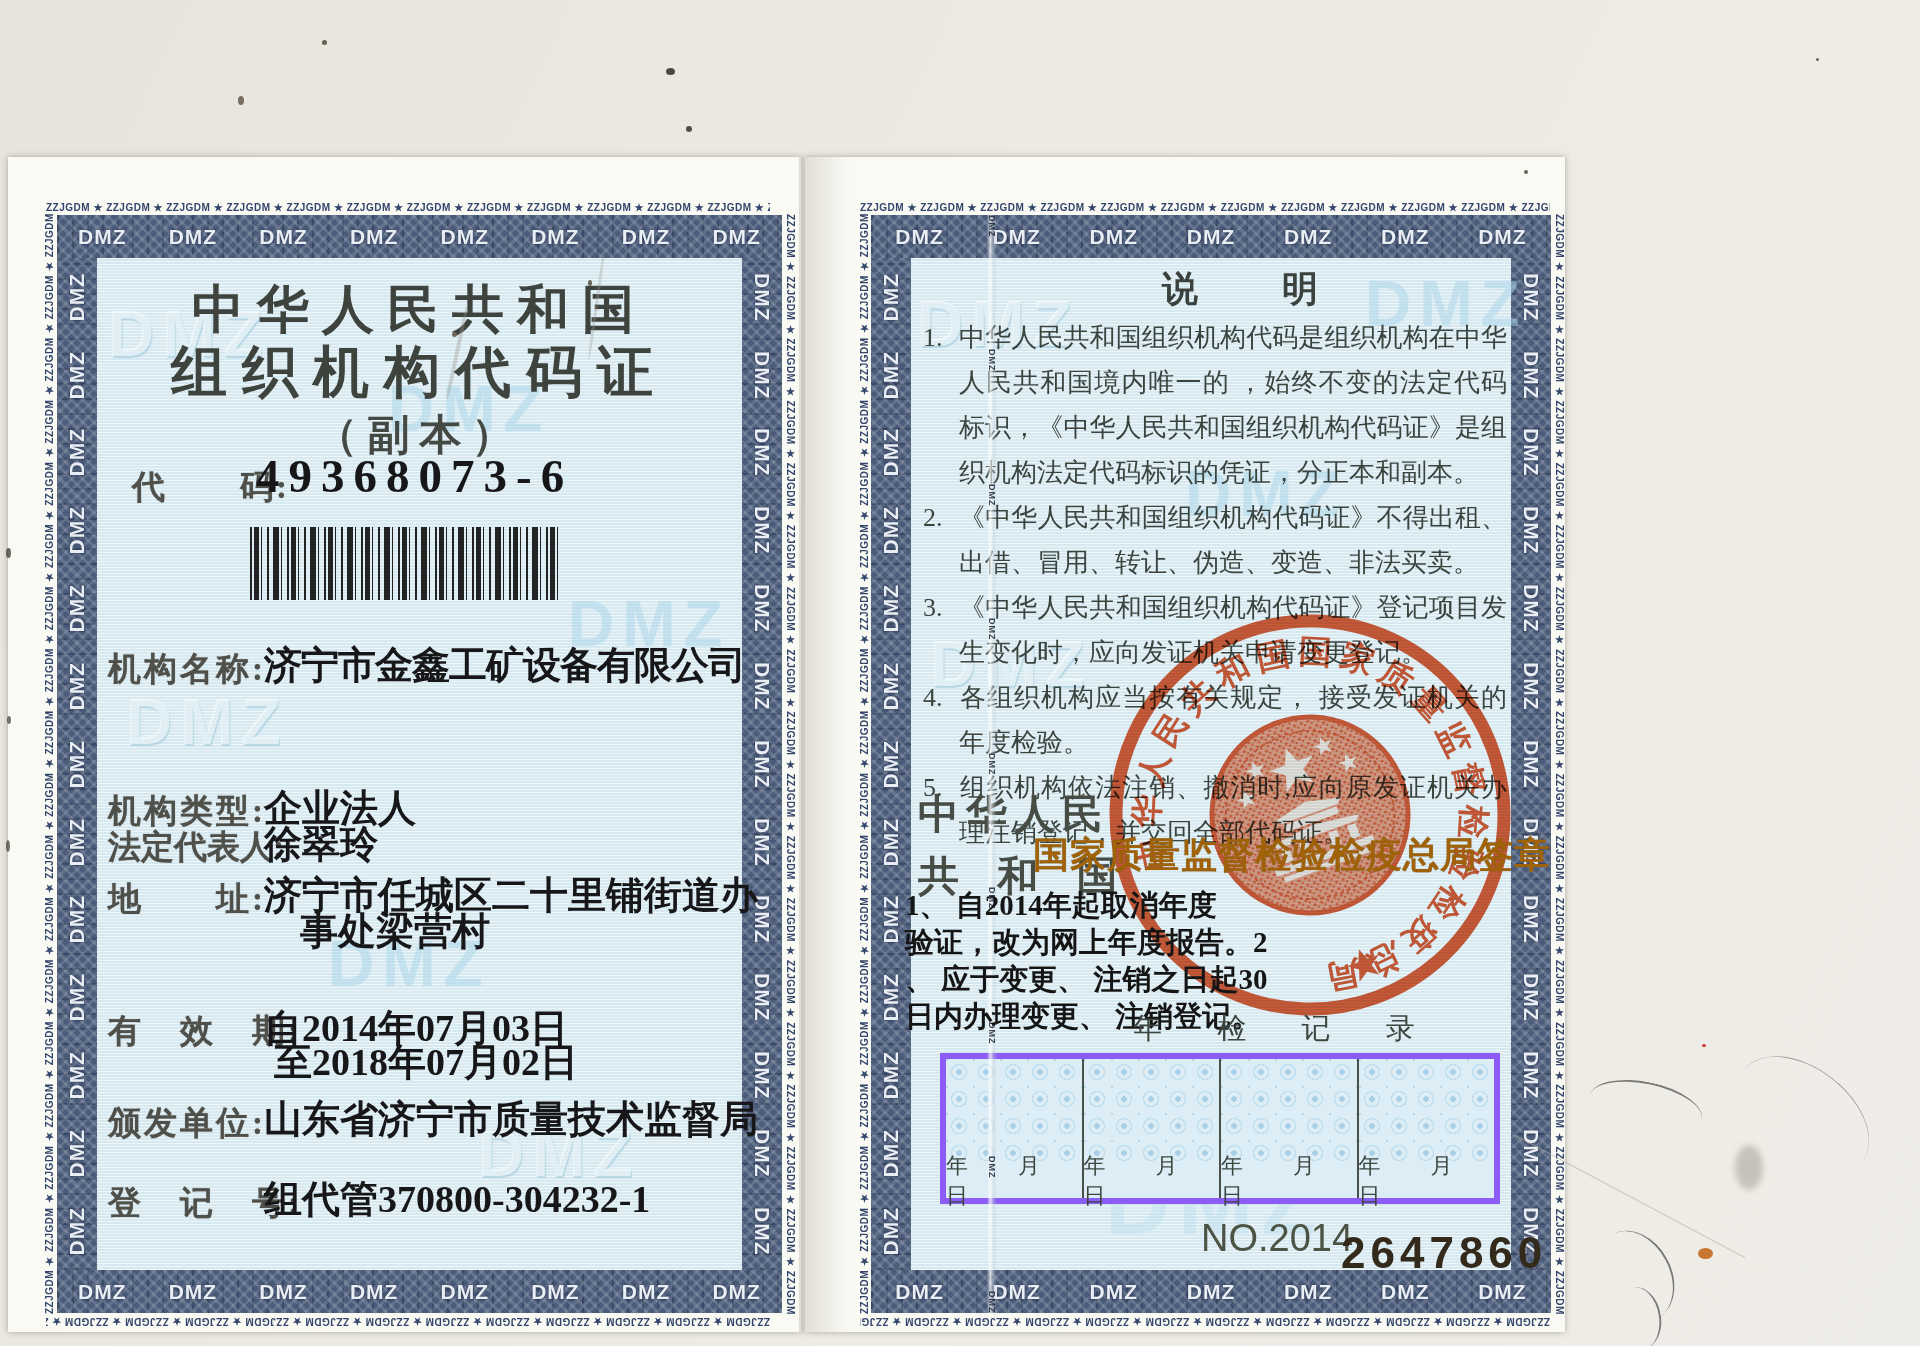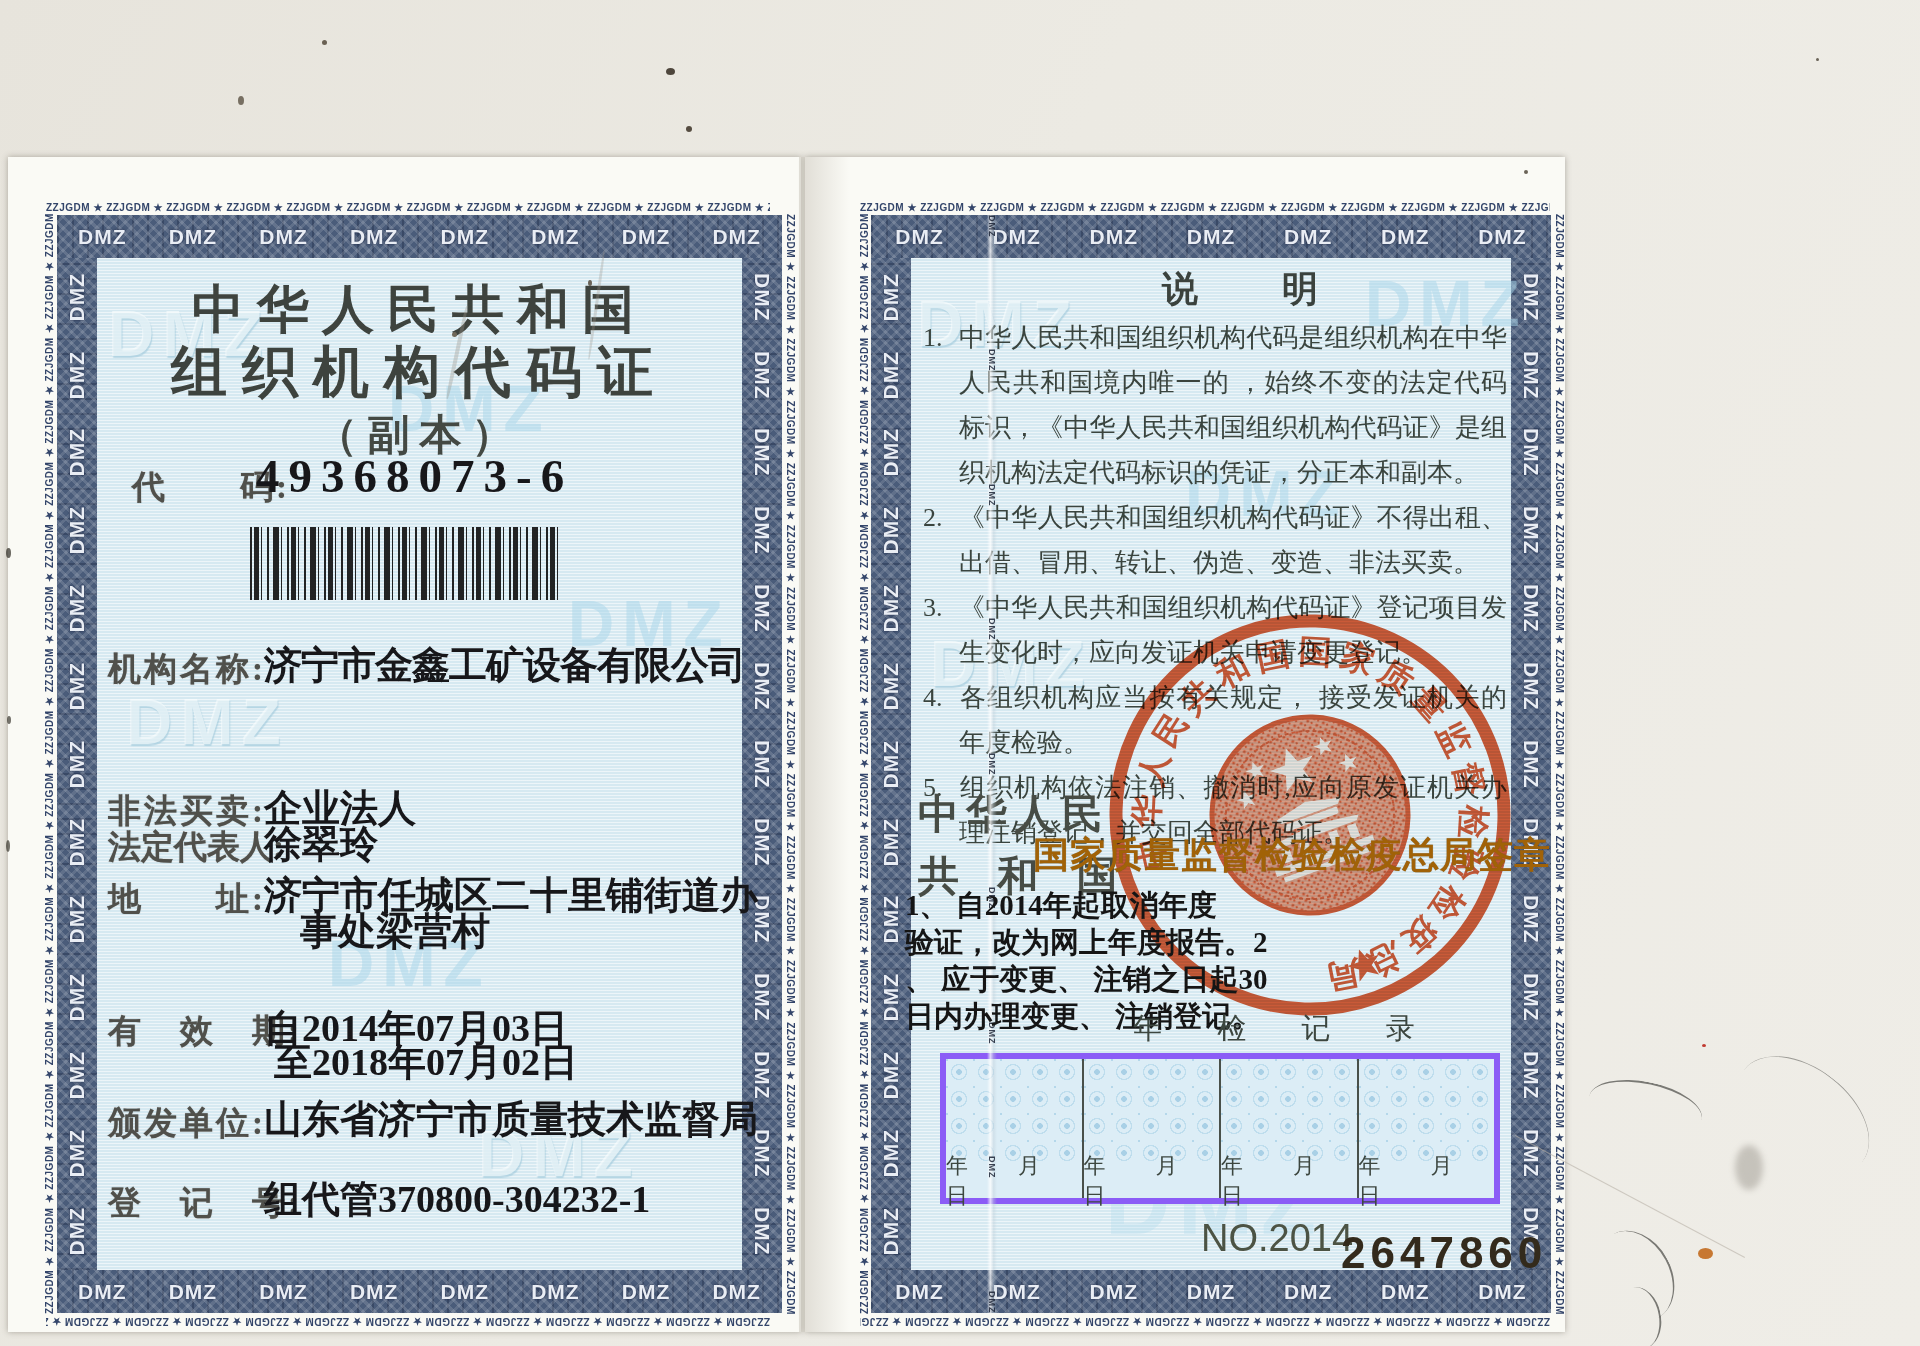--- a/index.html
+++ b/index.html
@@ -157,21 +157,21 @@
   <div class="wm" style="left:470px;top:960px;">DMZ</div>
 
   <div class="title" style="top:118px;font-size:52px;letter-spacing:13px;">中华人民共和国</div>
   <div class="title" style="top:178px;font-size:56px;letter-spacing:15px;">组织机构代码证</div>
   <div class="title" style="top:250px;font-size:42px;letter-spacing:10px;color:#44494373;color:#444943;">（副本）</div>
   <div class="lbl" style="left:105px;top:308px;margin-left:19px;">代　　码:</div>
   <div class="val" style="left:248px;top:292px;font-size:47px;letter-spacing:9px;">49368073-6</div>
   <div id="barcode"></div>
   <div class="lbl" style="left:100px;top:490px;">机构名称:</div>
   <div class="val" style="left:256px;top:483px;letter-spacing:-1px;">济宁市金鑫工矿设备有限公司</div>
-  <div class="lbl" style="left:100px;top:632px;">非法买卖:</div>
+  <div class="lbl" style="left:100px;top:632px;">机构类型:</div>
   <div class="val" style="left:256px;top:626px;">企业法人</div>
   <div class="lbl" style="left:100px;top:668px;letter-spacing:0;">法定代表人:</div>
   <div class="val" style="left:256px;top:662px;">徐翠玲</div>
   <div class="lbl" style="left:100px;top:720px;">地　　址:</div>
   <div class="val" style="left:256px;top:713px;">济宁市任城区二十里铺街道办</div>
   <div class="val" style="left:276px;top:749px;margin-left:16px;">事处梁营村</div>
   <div class="lbl" style="left:100px;top:852px;">有　效　期:</div>
   <div class="val" style="left:256px;top:846px;">自2014年07月03日</div>
   <div class="val" style="left:266px;top:880px;">至2018年07月02日</div>
   <div class="lbl" style="left:100px;top:944px;">颁发单位:</div>

